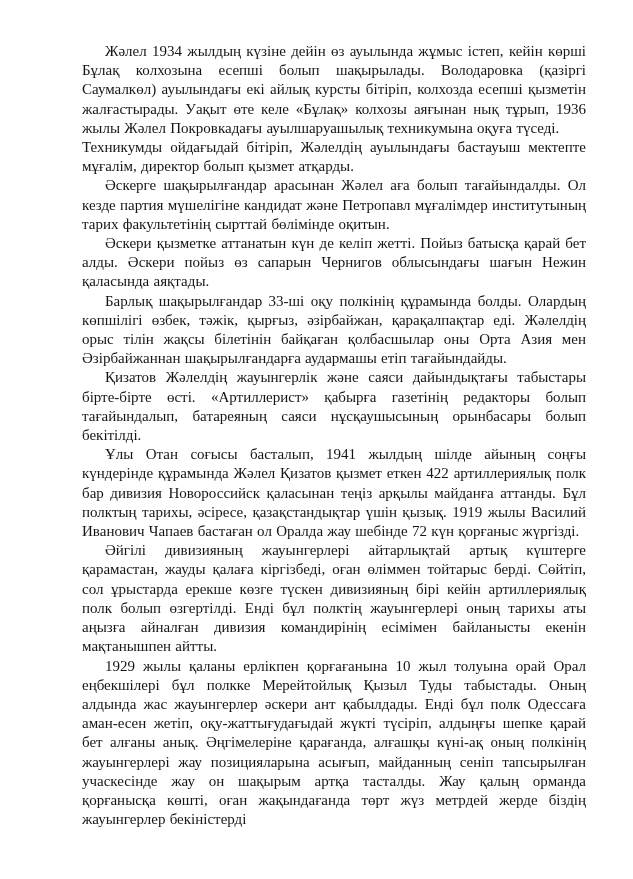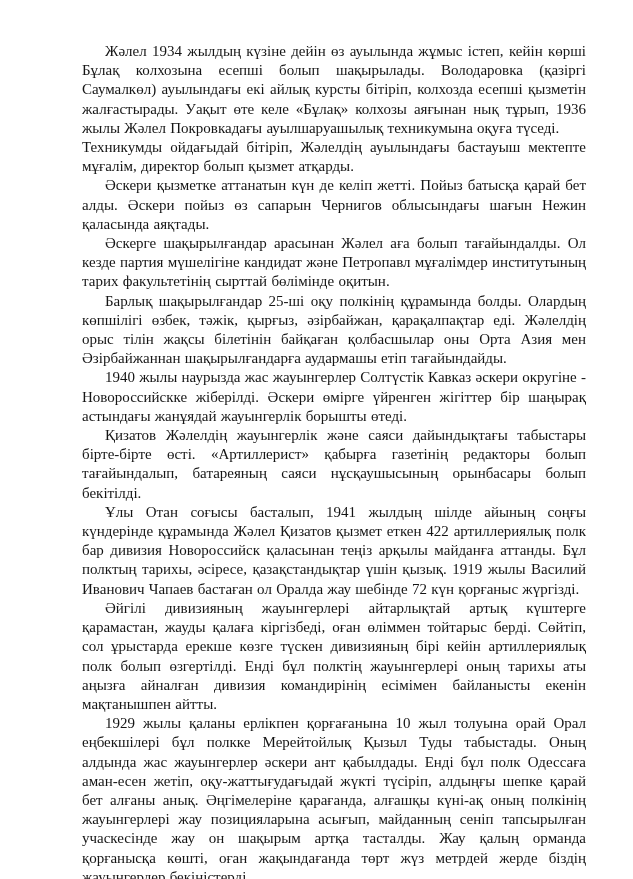--- a/index.html
+++ b/index.html
@@ -30,21 +30,20 @@
   p.para.no-indent {
     text-indent: 0;
   }
 </style>
 </head>
 <body>
 
 <div class="page">
   <p class="para">Жәлел 1934 жылдың күзіне дейін өз ауылында жұмыс істеп, кейін көрші Бұлақ колхозына есепші болып шақырылады. Володаровка (қазіргі Саумалкөл) ауылындағы екі айлық курсты бітіріп, колхозда есепші қызметін жалғастырады. Уақыт өте келе «Бұлақ» колхозы аяғынан нық тұрып, 1936 жылы Жәлел Покровкадағы ауылшаруашылық техникумына оқуға түседі.</p>
   <p class="para no-indent">Техникумды ойдағыдай бітіріп, Жәлелдің ауылындағы бастауыш мектепте мұғалім, директор болып қызмет атқарды.</p>
+  <p class="para">Әскерге шақырылғандар арасынан Жәлел аға болып тағайындалды. Ол кезде партия мүшелігіне кандидат және Петропавл мұғалімдер институтының тарих факультетінің сырттай бөлімінде оқитын.</p>
   <p class="para">Әскери қызметке аттанатын күн де келіп жетті. Пойыз батысқа қарай бет алды. Әскери пойыз өз сапарын Чернигов облысындағы шағын Нежин қаласында аяқтады.</p>
-  <p class="para">Әскерге шақырылғандар арасынан Жәлел аға болып тағайындалды. Ол кезде партия мүшелігіне кандидат және Петропавл мұғалімдер институтының тарих факультетінің сырттай бөлімінде оқитын.</p>
-  <p class="para">Барлық шақырылғандар 25-ші оқу полкінің құрамында болды. Олардың көпшілігі өзбек, тәжік, қырғыз, әзірбайжан, қарақалпақтар еді. Жәлелдің орыс тілін жақсы білетінін байқаған қолбасшылар оны Орта Азия мен Әзірбайжаннан шақырылғандарға аудармашы етіп тағайындайды.</p>
-  <p class="para">1940 жылы наурызда жас жауынгерлер Солтүстік Кавказ әскери округіне - Новороссийскке жіберілді. Әскери өмірге үйренген жігіттер бір шаңырақ астындағы жанұядай жауынгерлік борышты өтеді.</p>
+  <p class="para">Барлық шақырылғандар 33-ші оқу полкінің құрамында болды. Олардың көпшілігі өзбек, тәжік, қырғыз, әзірбайжан, қарақалпақтар еді. Жәлелдің орыс тілін жақсы білетінін байқаған қолбасшылар оны Орта Азия мен Әзірбайжаннан шақырылғандарға аудармашы етіп тағайындайды.</p>
   <p class="para">Қизатов Жәлелдің жауынгерлік және саяси дайындықтағы табыстары бірте-бірте өсті. «Артиллерист» қабырға газетінің редакторы болып тағайындалып, батареяның саяси нұсқаушысының орынбасары болып бекітілді.</p>
   <p class="para">Ұлы Отан соғысы басталып, 1941 жылдың шілде айының соңғы күндерінде құрамында Жәлел Қизатов қызмет еткен 422 артиллериялық полк бар дивизия Новороссийск қаласынан теңіз арқылы майданға аттанды. Бұл полктың тарихы, әсіресе, қазақстандықтар үшін қызық. 1919 жылы Василий Иванович Чапаев бастаған ол Оралда жау шебінде 72 күн қорғаныс жүргізді.</p>
   <p class="para">Әйгілі дивизияның жауынгерлері айтарлықтай артық күштерге қарамастан, жауды қалаға кіргізбеді, оған өліммен тойтарыс берді. Сөйтіп, сол ұрыстарда ерекше көзге түскен дивизияның бірі кейін артиллериялық полк болып өзгертілді. Енді бұл полктің жауынгерлері оның тарихы аты аңызға айналған дивизия командирінің есімімен байланысты екенін мақтанышпен айтты.</p>
   <p class="para">1929 жылы қаланы ерлікпен қорғағанына 10 жыл толуына орай Орал еңбекшілері бұл полкке Мерейтойлық Қызыл Туды табыстады. Оның алдында жас жауынгерлер әскери ант қабылдады. Енді бұл полк Одессаға аман-есен жетіп, оқу-жаттығудағыдай жүкті түсіріп, алдыңғы шепке қарай бет алғаны анық. Әңгімелеріне қарағанда, алғашқы күні-ақ оның полкінің жауынгерлері жау позицияларына асығып, майданның сеніп тапсырылған учаскесінде жау он шақырым артқа тасталды. Жау қалың орманда қорғанысқа көшті, оған жақындағанда төрт жүз метрдей жерде біздің жауынгерлер бекіністерді</p>
 </div>
 
 </body></html>

